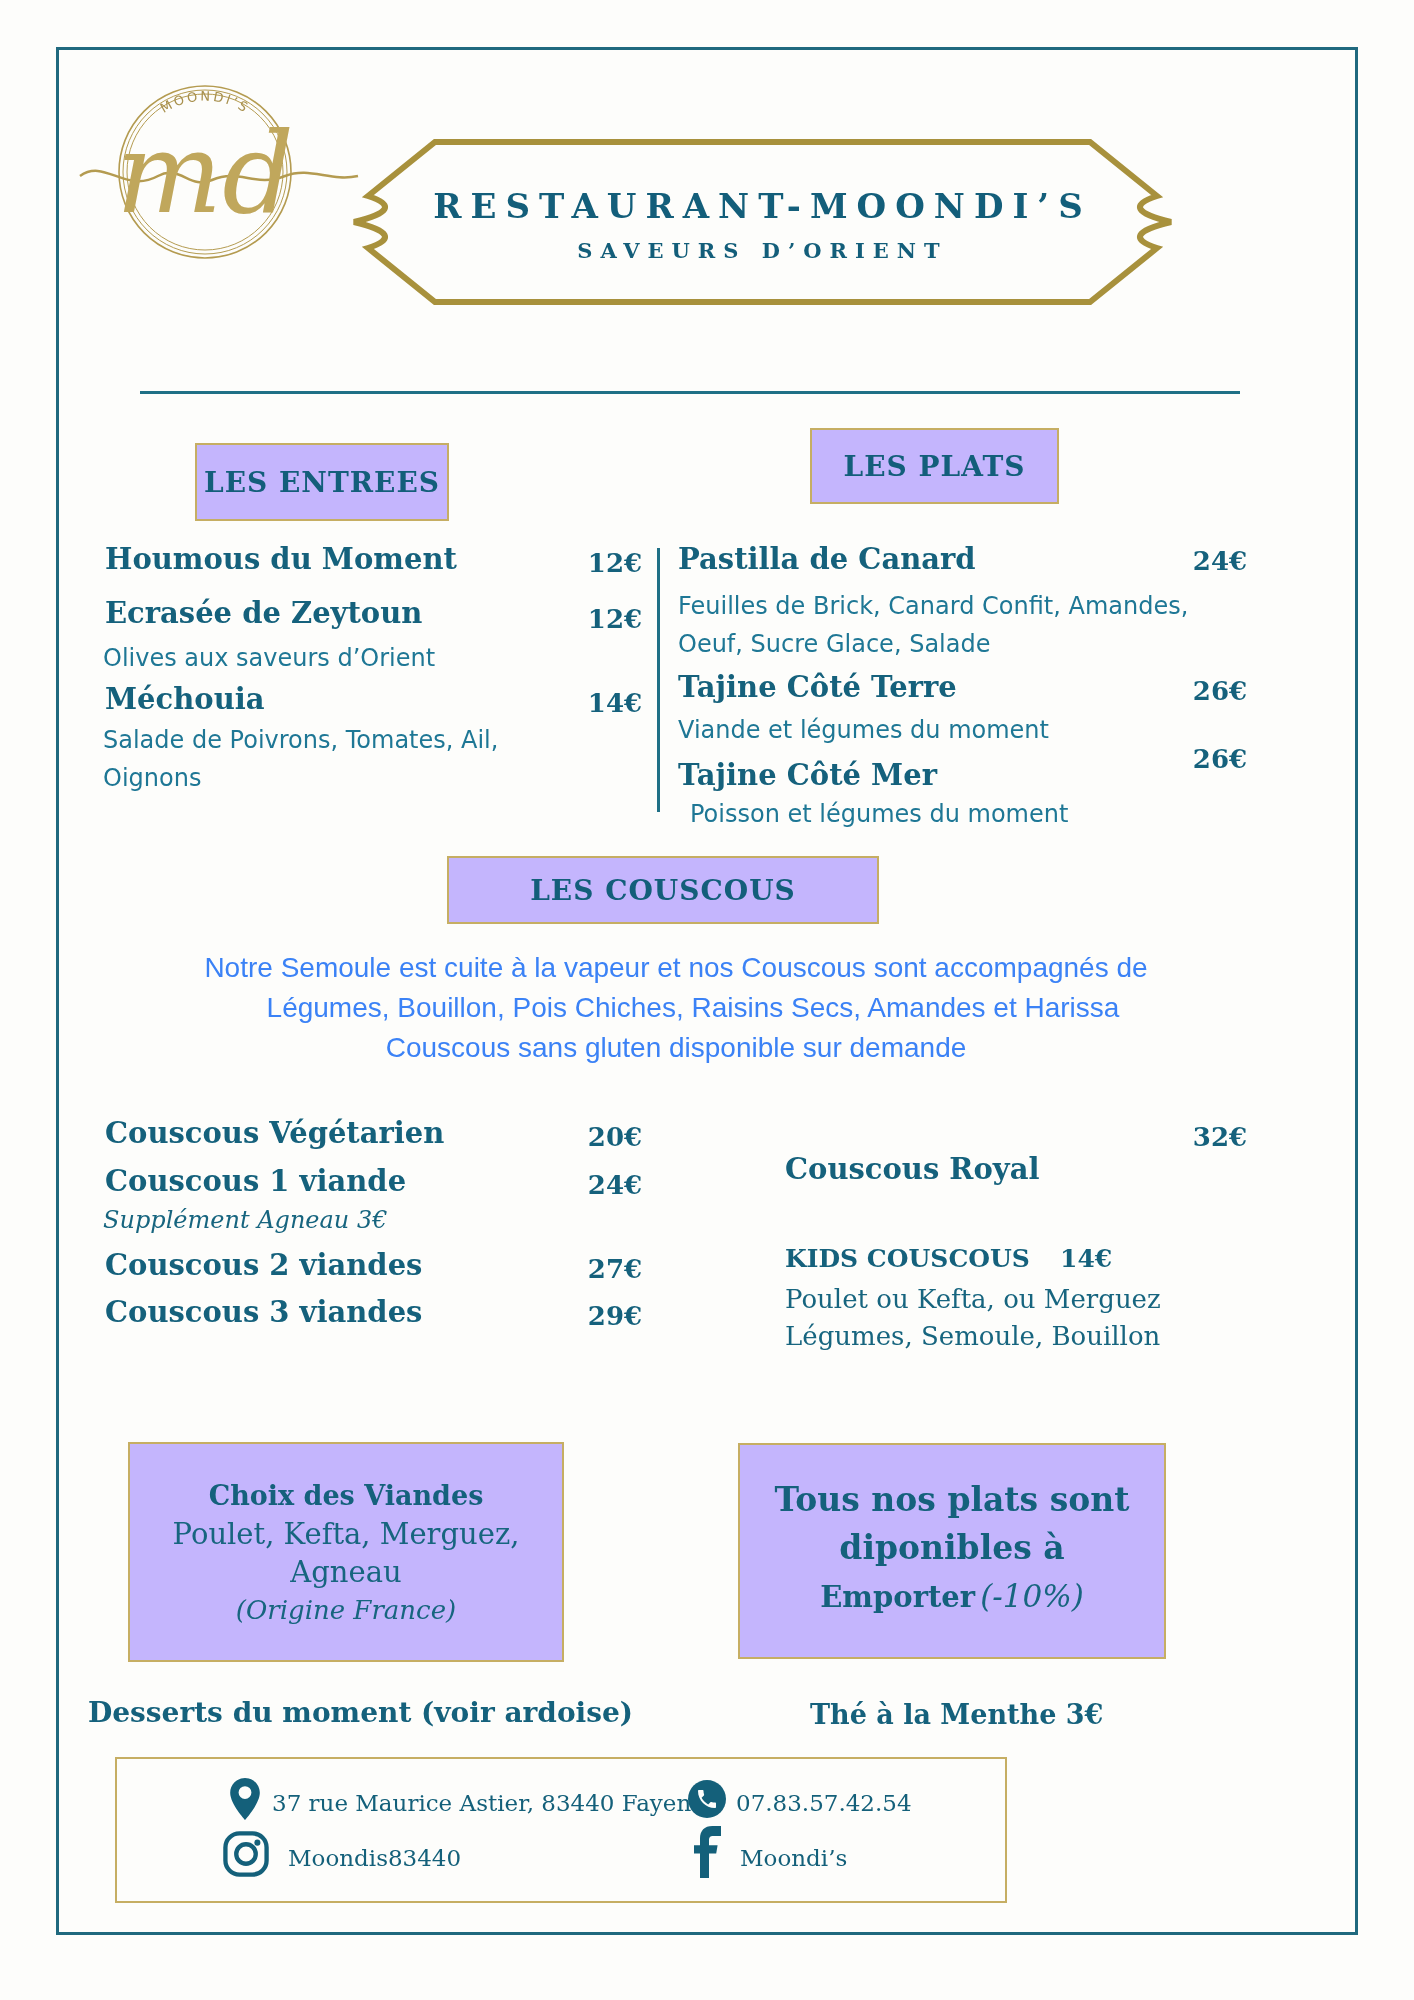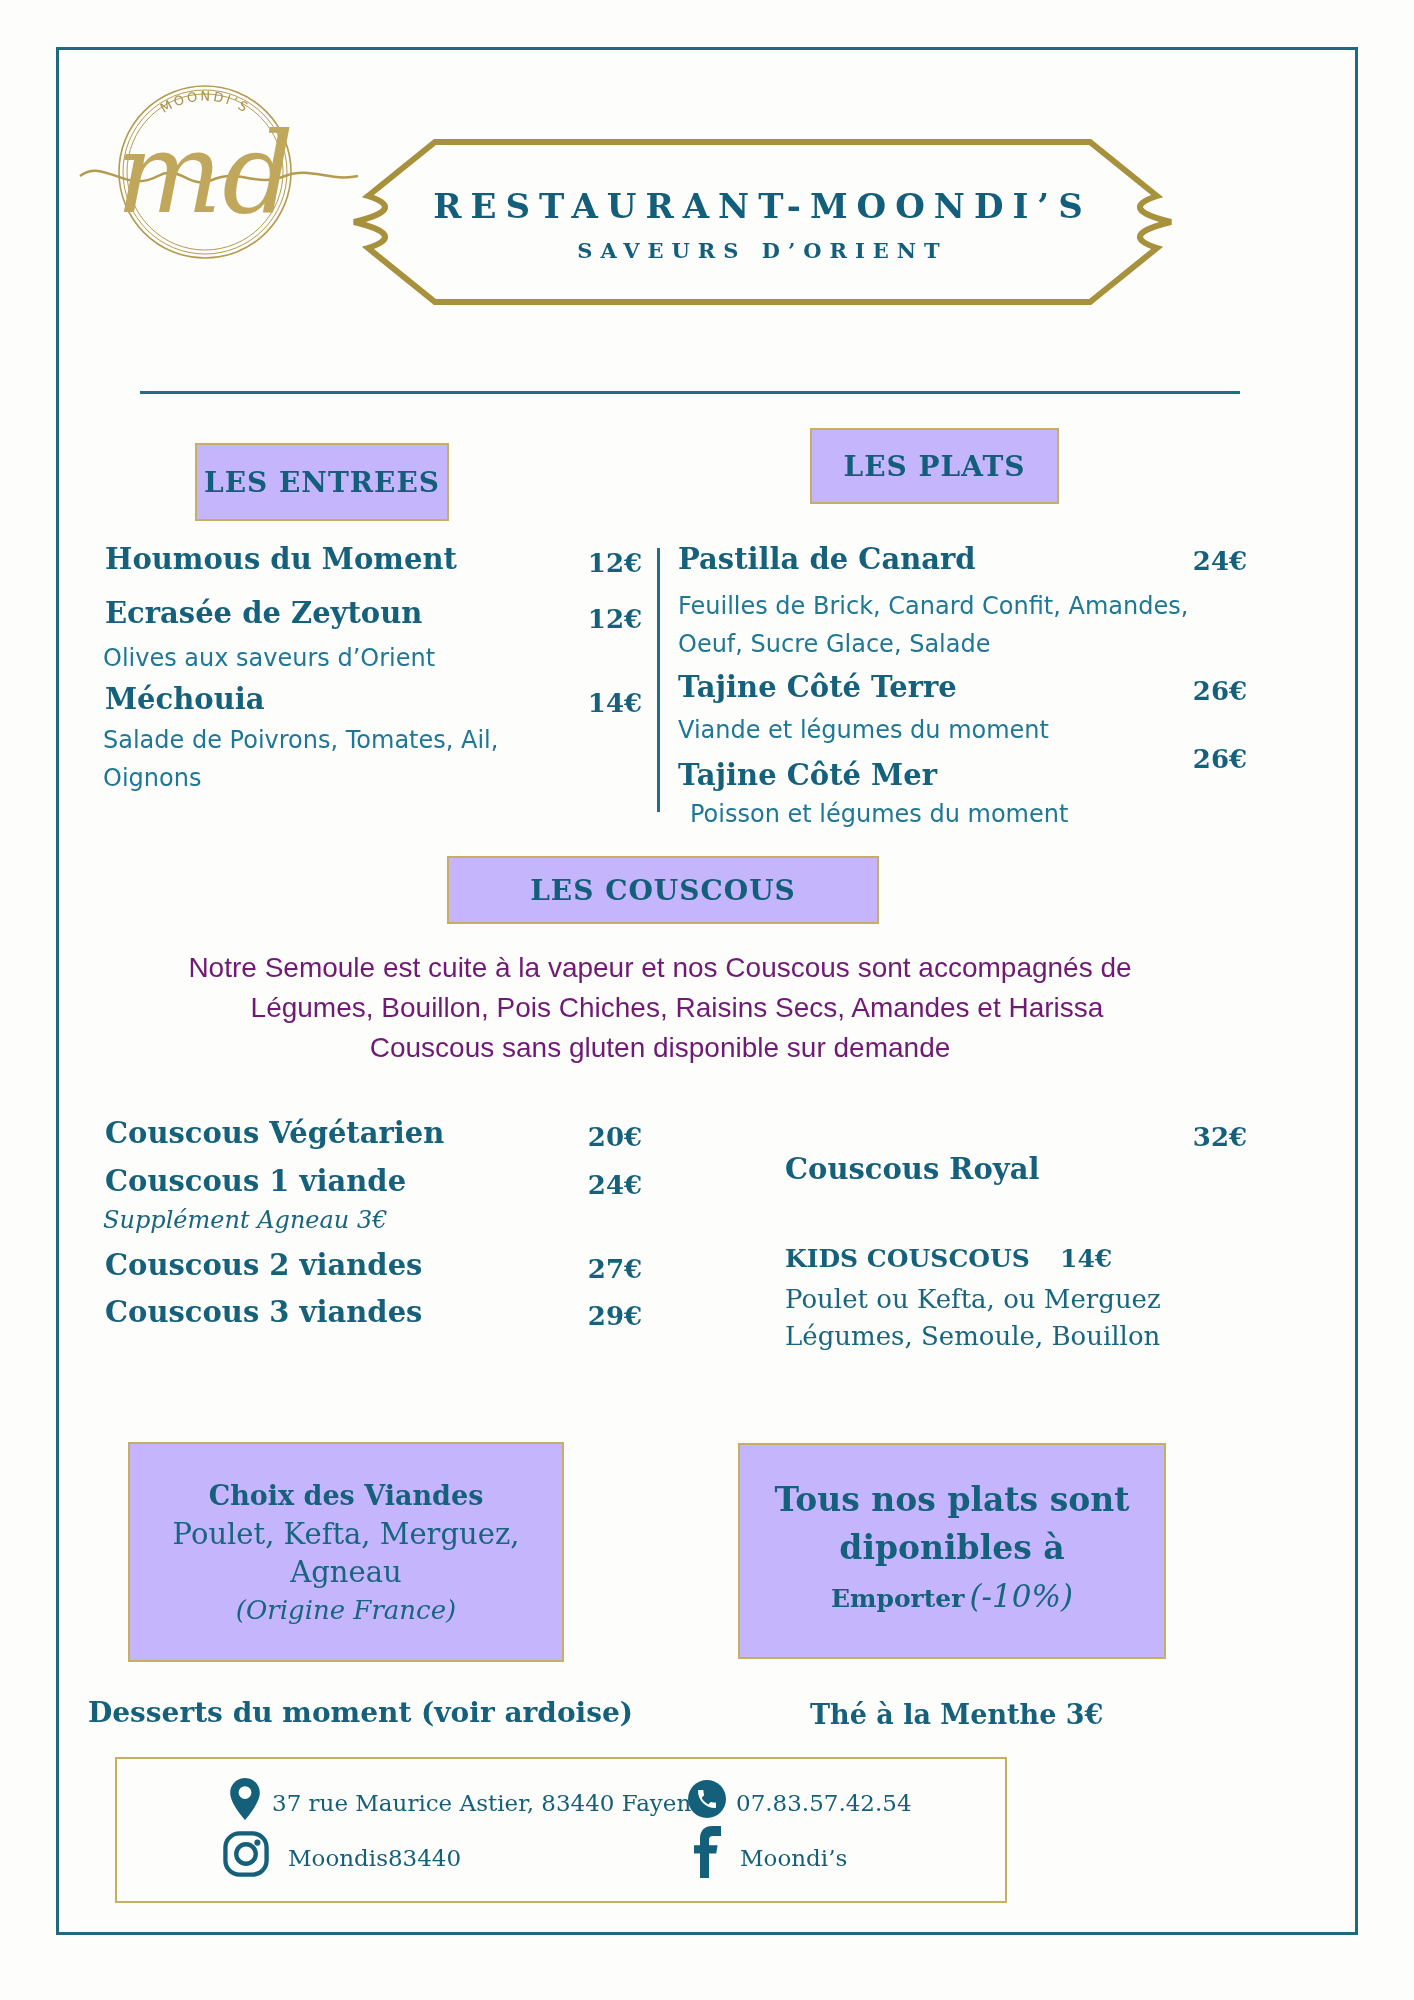--- a/index.html
+++ b/index.html
@@ -9,21 +9,21 @@
   .page-border{position:absolute;left:56px;top:47px;width:1296px;height:1882px;
                border:3px solid #20697e;pointer-events:none;}
   .name{font-family:"DejaVu Serif",serif;font-weight:700;color:#15617c;font-size:29px;white-space:nowrap;}
   .price{font-family:"DejaVu Serif",serif;font-weight:700;color:#15617c;font-size:26px;text-align:center;width:80px;}
   .desc{font-family:"DejaVu Sans",sans-serif;color:#1e7795;font-size:24px;white-space:nowrap;}
   .serifreg{font-family:"DejaVu Serif",serif;color:#17657f;font-size:29px;white-space:nowrap;}
   .goldbox{border:2px solid #c6ae63;background:#c4b5fd;display:flex;align-items:center;justify-content:center;}
   .headlabel{font-family:"DejaVu Serif",serif;font-weight:700;color:#135e7a;font-size:28px;letter-spacing:1px;}
   .sep{background:#1f7086;}
   .bannertitle{font-family:"DejaVu Serif",serif;font-weight:700;color:#135e7a;text-align:center;}
-  .introline{font-family:"Liberation Sans",sans-serif;color:#701a75;font-size:28px;text-align:center;line-height:40px;}
+  .introline{font-family:"Liberation Sans",sans-serif;color:#3b82f6;font-size:28px;text-align:center;line-height:40px;padding-left:16px;}
   .italicnote{font-family:"DejaVu Serif",serif;font-style:italic;color:#17657f;font-size:24px;white-space:nowrap;}
   .bottomline{font-family:"DejaVu Serif",serif;font-weight:700;color:#15617c;font-size:28px;white-space:nowrap;}
   .footertext{font-family:"DejaVu Serif",serif;color:#14607a;font-size:23px;white-space:nowrap;}
 </style>
 </head>
 <body>
 
 <div id="page">
   <div class="page-border"></div>
 
@@ -120,21 +120,21 @@
     <div class="name" style="position:static;font-size:27px;">Choix des Viandes</div>
     <div class="serifreg" style="position:static;margin-top:6px;">Poulet, Kefta, Merguez,</div>
     <div class="serifreg" style="position:static;margin-top:4px;">Agneau</div>
     <div class="serifreg" style="position:static;font-style:italic;font-size:26px;margin-top:6px;">(Origine France)</div>
   </div>
 
   <div class="abs goldbox" style="left:738px;top:1443px;width:424px;height:212px;flex-direction:column;">
     <div class="name" style="position:static;font-size:33px;line-height:48px;">Tous nos plats sont</div>
     <div class="name" style="position:static;font-size:33px;line-height:48px;">diponibles à</div>
     <div style="line-height:48px;white-space:nowrap;">
-      <span class="name" style="position:static;font-size:25px;text-align:right;">Emporter</span>
+      <span class="name" style="position:static;font-size:29px;text-align:right;">Emporter</span>
       <span class="serifreg" style="position:static;font-style:italic;font-size:31px;">(-10%)</span>
     </div>
   </div>
 
   <div class="abs bottomline" style="left:88px;top:1696px;">Desserts du moment (voir ardoise)</div>
   <div class="abs bottomline" style="left:810px;top:1699px;font-size:27px;">Thé à la Menthe 3€</div>
 
   <div class="abs" style="left:115px;top:1757px;width:888px;height:142px;border:2px solid #c6ae63;"></div>
 
   <span class="abs" style="left:230px;top:1778px;">

